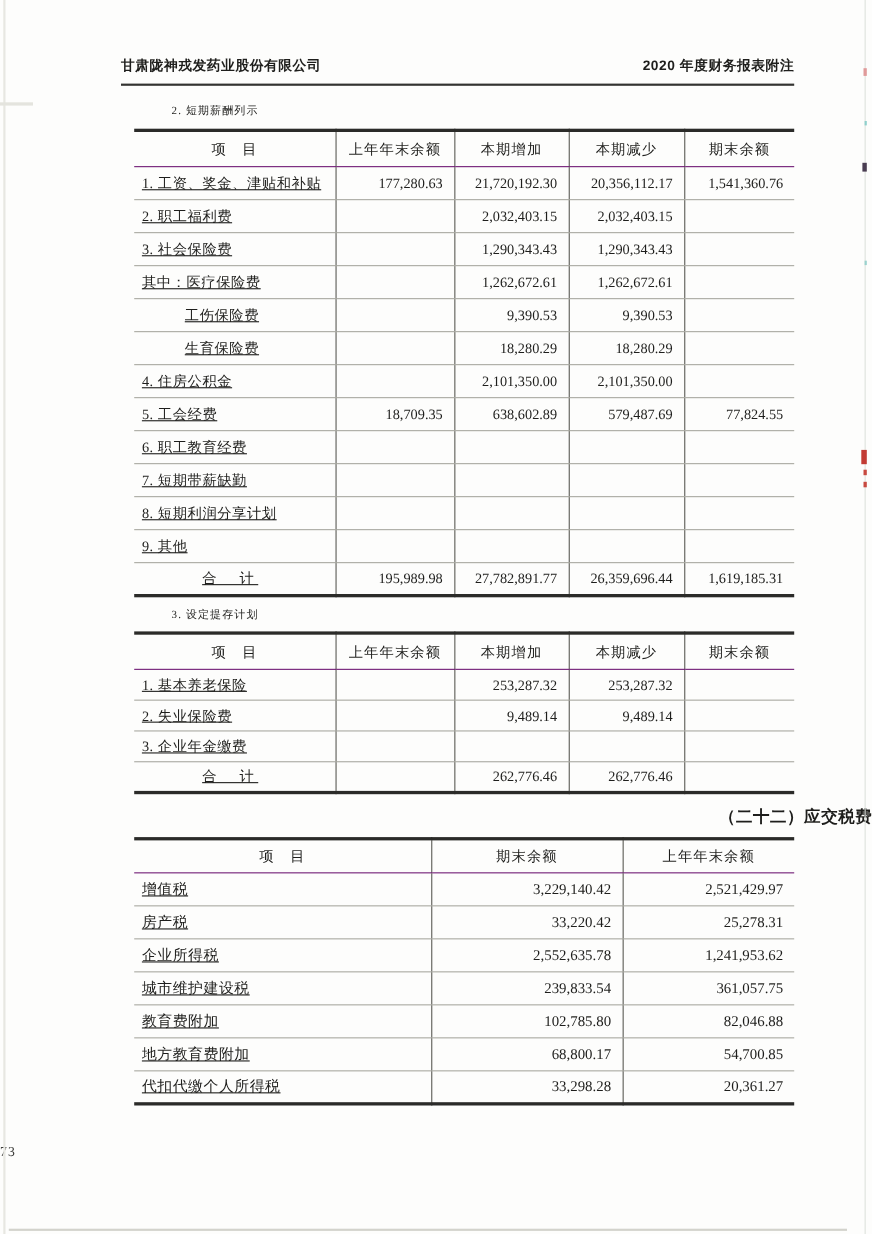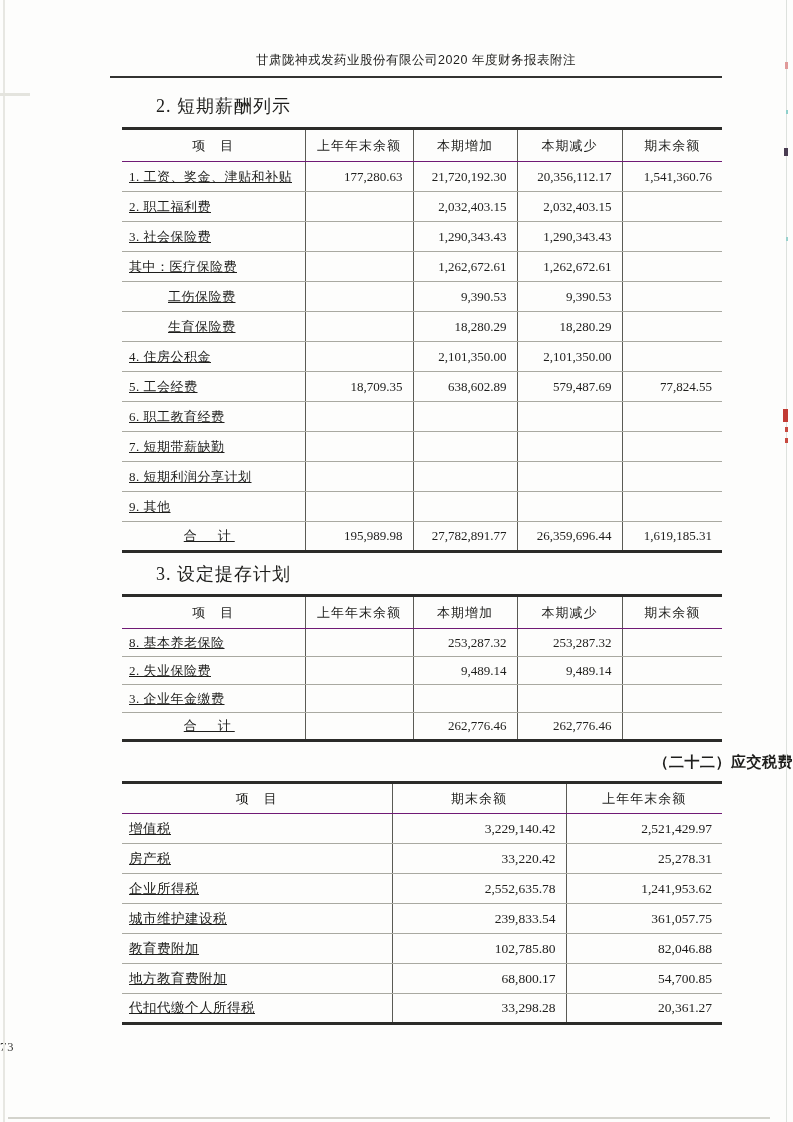--- a/index.html
+++ b/index.html
@@ -9,30 +9,30 @@
     background: #fdfdfc;
     position: relative;
     overflow: hidden;
     font-family: "Liberation Serif", "DejaVu Serif", serif;
     color: #1e1e1c;
   }
   .sheet { position: relative; width: 793px; height: 1122px; padding-top: 52px; }
 
   
   .doc-header {
-    display: flex; justify-content: center; align-items: flex-end;
+    display: flex; justify-content: space-between; align-items: flex-end;
     margin: 0 71px 0 110px;
     padding-bottom: 7px;
     border-bottom: 2px solid #333331;
     font-family: "Liberation Sans", "DejaVu Sans", sans-serif;
-    font-weight: normal; font-size: 12.5px; letter-spacing: .5px;
-  }
-
-  
-  .sec-title { margin: 16px 0 9px 156px; font-size: 18px; letter-spacing: 1px; }
+    font-weight: bold; font-size: 12.5px; letter-spacing: .5px;
+  }
+
+  
+  .sec-title { margin: 16px 0 9px 156px; font-size: 10px; letter-spacing: 1px; }
   .sec-title.small { margin: 9px 0 8px 156px; }
   .sec-title.bold {
     margin: 11px 0 9px 150px; font-size: 15px; font-weight: bold;
     font-family: "Liberation Sans", "DejaVu Sans", sans-serif; letter-spacing: .5px; text-align: right;
   }
 
   
   table {
     border-collapse: collapse; table-layout: fixed;
     margin-left: 122px; width: 600px;
@@ -220,21 +220,21 @@
       <tr>
           <th>项　目</th>
           <th>上年年末余额</th>
           <th>本期增加</th>
           <th>本期减少</th>
           <th>期末余额</th>
         </tr>
     </thead>
     <tbody>
         <tr>
-          <td class="lbl">8. 基本养老保险</td>
+          <td class="lbl">1. 基本养老保险</td>
           <td class="num"></td>
           <td class="num">253,287.32</td>
           <td class="num">253,287.32</td>
           <td class="num"></td>
         </tr>
         <tr>
           <td class="lbl">2. 失业保险费</td>
           <td class="num"></td>
           <td class="num">9,489.14</td>
           <td class="num">9,489.14</td>

